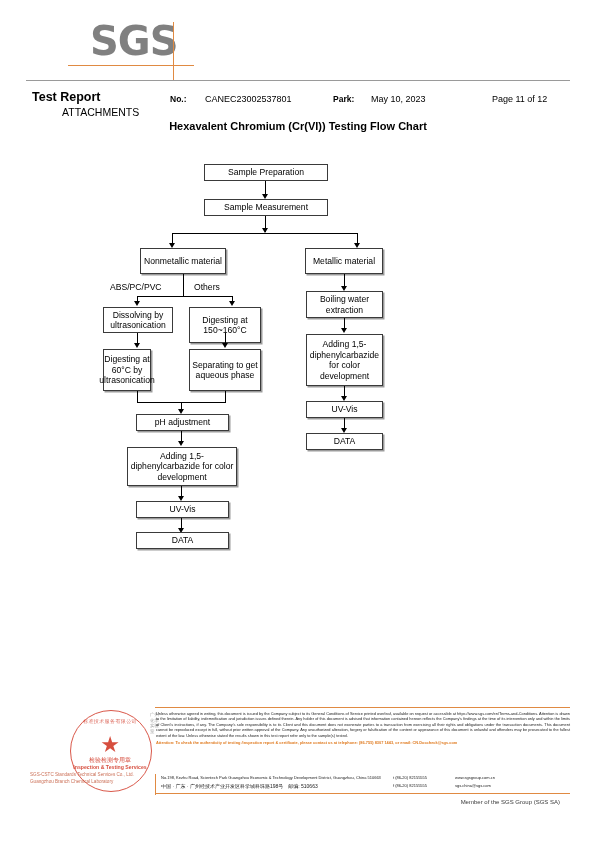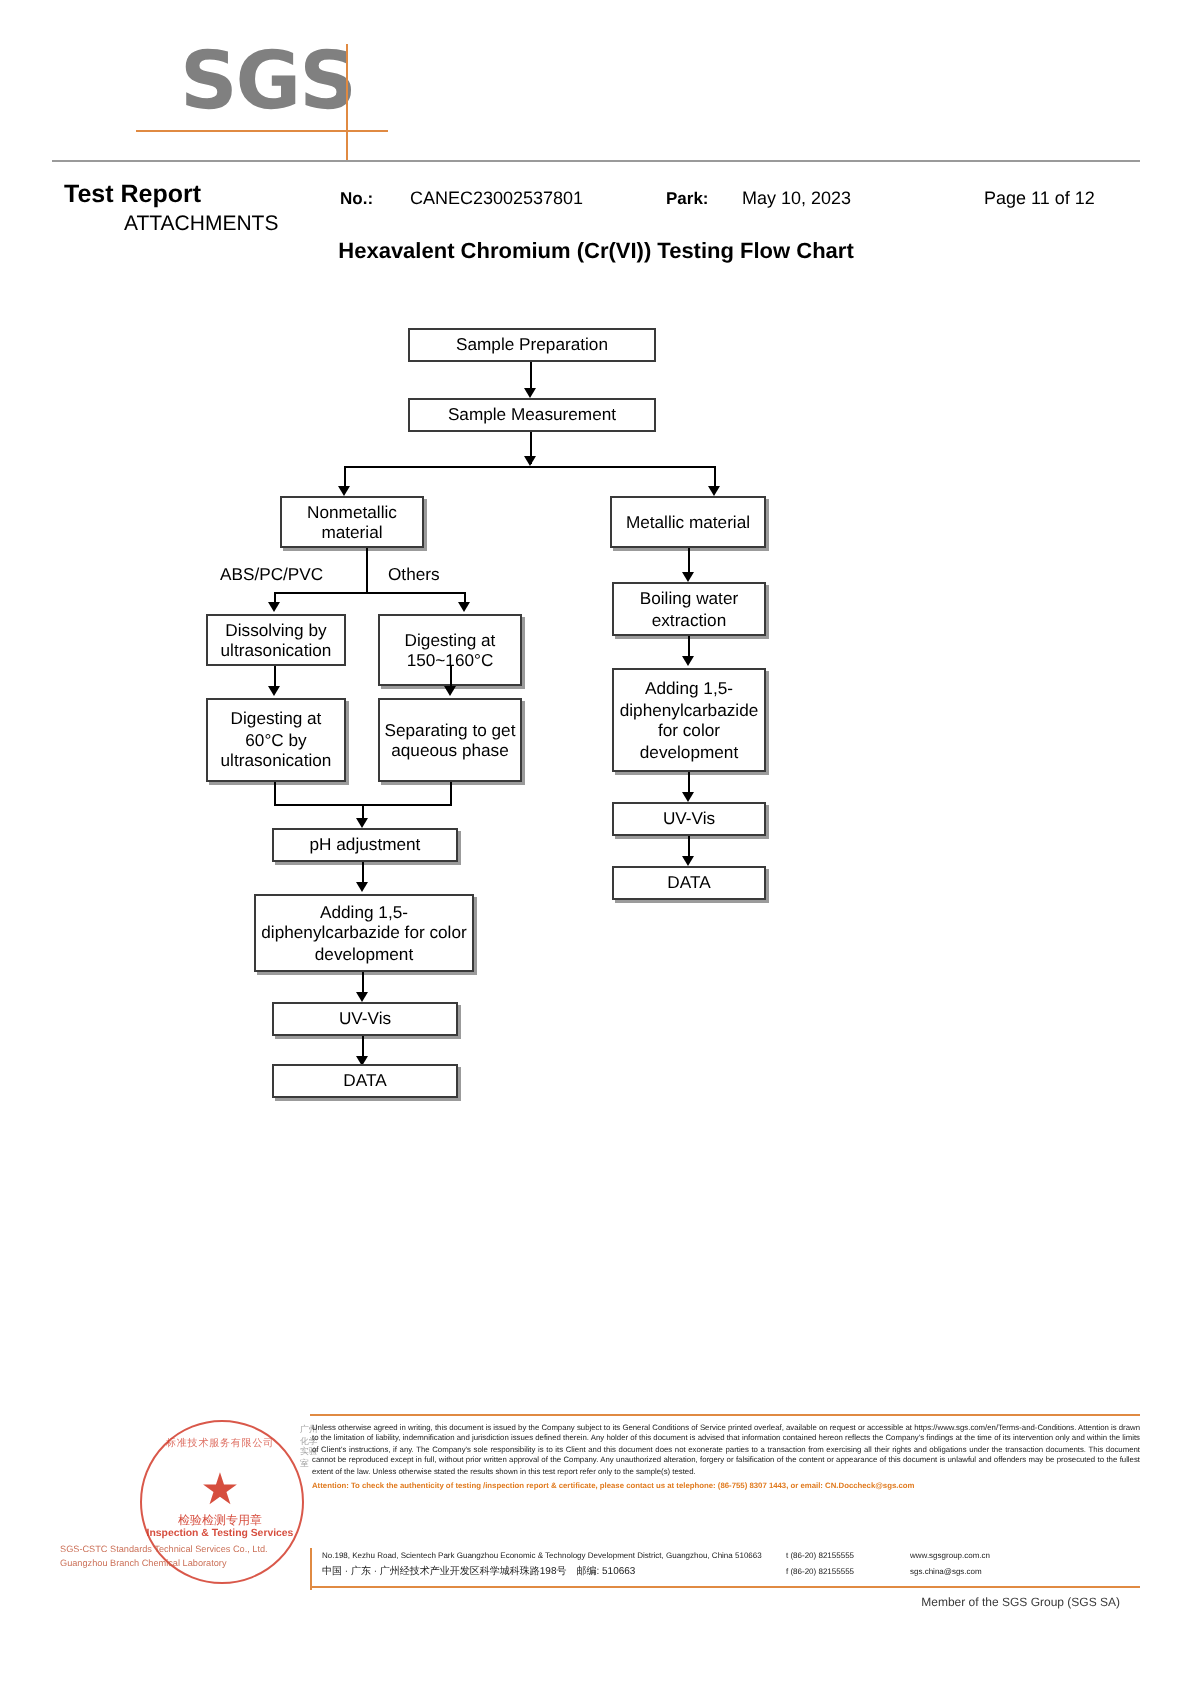--- a/index.html
+++ b/index.html
@@ -352,42 +352,42 @@
     <div class="node" style="left:204px; top:199px; width:124px; height:17px;">Sample Measurement</div>
 
     <div class="vline" style="left:265px; top:216px; height:16px;"></div>
     <div class="arrow" style="left:262px; top:228px;"></div>
     <div class="hline" style="left:172px; top:233px; width:186px;"></div>
     <div class="vline" style="left:172px; top:233px; height:12px;"></div>
     <div class="arrow" style="left:169px; top:243px;"></div>
     <div class="vline" style="left:357px; top:233px; height:12px;"></div>
     <div class="arrow" style="left:354px; top:243px;"></div>
 
-    <div class="node shadow" style="left:140px; top:248px; width:72px; height:26px;">Nonmetallic material</div>
+    <div class="node shadow" style="left:140px; top:248px; width:86px; height:26px;">Nonmetallic material</div>
     <div class="node shadow" style="left:305px; top:248px; width:78px; height:26px;">Metallic material</div>
 
     <div class="vline" style="left:183px; top:274px; height:9px;"></div>
     <div class="branch-label" style="left:110px; top:282px;">ABS/PC/PVC</div>
     <div class="branch-label" style="left:194px; top:282px;">Others</div>
     <div class="vline" style="left:183px; top:283px; height:13px;"></div>
     <div class="hline" style="left:137px; top:296px; width:95px;"></div>
     <div class="vline" style="left:137px; top:296px; height:7px;"></div>
     <div class="arrow" style="left:134px; top:301px;"></div>
     <div class="vline" style="left:232px; top:296px; height:7px;"></div>
     <div class="arrow" style="left:229px; top:301px;"></div>
 
     <div class="node" style="left:103px; top:307px; width:70px; height:26px;">Dissolving by ultrasonication</div>
     <div class="node shadow" style="left:189px; top:307px; width:72px; height:36px;">Digesting at 150~160°C</div>
 
     <div class="vline" style="left:137px; top:333px; height:12px;"></div>
     <div class="arrow" style="left:134px; top:343px;"></div>
     <div class="vline" style="left:225px; top:333px; height:12px;"></div>
     <div class="arrow" style="left:222px; top:343px;"></div>
 
-    <div class="node shadow" style="left:103px; top:349px; width:70px; height:42px;">Digesting at 60°C by ultrasonication</div>
+    <div class="node shadow" style="left:103px; top:349px; width:48px; height:42px;">Digesting at 60°C by ultrasonication</div>
     <div class="node shadow" style="left:189px; top:349px; width:72px; height:42px;">Separating to get aqueous phase</div>
 
     <div class="vline" style="left:137px; top:391px; height:11px;"></div>
     <div class="vline" style="left:225px; top:391px; height:11px;"></div>
     <div class="hline" style="left:137px; top:402px; width:89px;"></div>
     <div class="vline" style="left:181px; top:402px; height:9px;"></div>
     <div class="arrow" style="left:178px; top:409px;"></div>
 
     <div class="node shadow" style="left:136px; top:414px; width:93px; height:17px;">pH adjustment</div>
     <div class="vline" style="left:181px; top:431px; height:12px;"></div>

